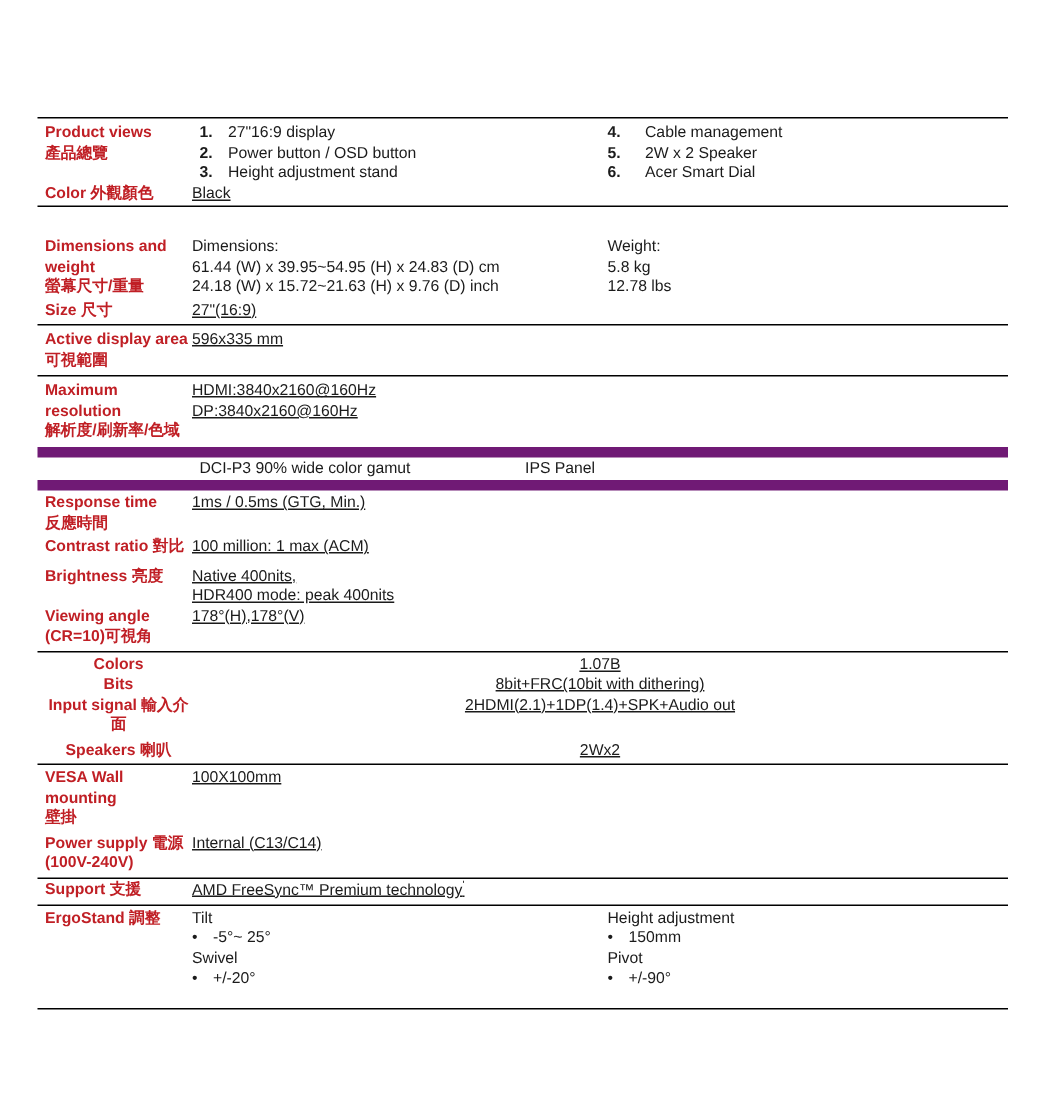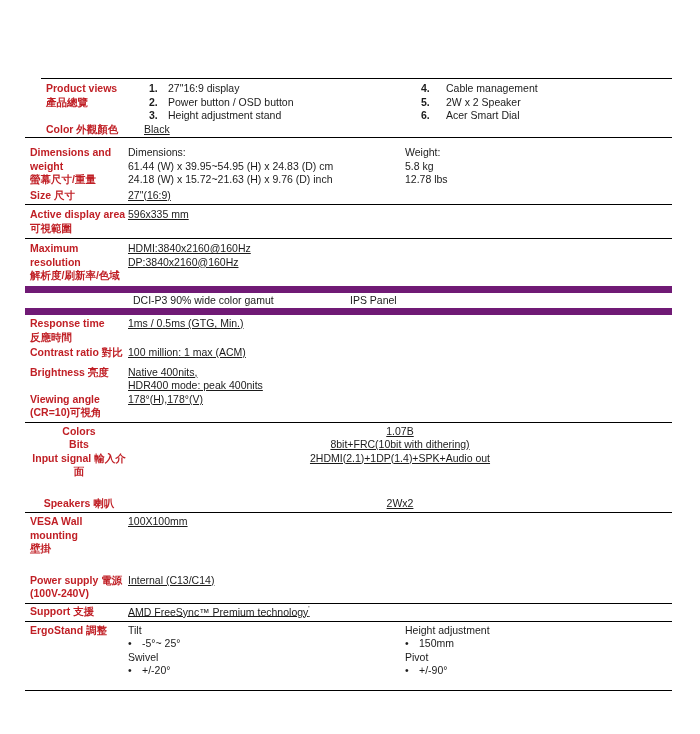--- a/index.html
+++ b/index.html
@@ -6,32 +6,32 @@
   * { box-sizing: border-box; }
   html,body { margin:0; padding:0; }
   body {
     width:700px; height:734px; background:#ffffff; position:relative;
     font-family:"Liberation Sans", sans-serif; color:var(--text);
   }
   .sheet { position:absolute; left:25px; top:78px; width:647px; font-size:10.5px; line-height:13.5px; }
   .section { border-top:1.5px solid var(--line); }
   .section.thin { border-top:7px solid #701a75; }
   .section.bottom { border-bottom:1.5px solid var(--line); }
-  .s1 { padding:3px 0 1px;margin-left:16px; }
-  .s2 { padding:8px 0 2px; }
+  .s1 { padding:3px 0 1px; }
+  .s2 { padding:20px 0 2px; }
   .s3 { padding:3px 0; }
   .s4 { padding:3px 0; }
   .s5 { padding:1px 0; }
   .s6 { padding:2px 0; }
   .s7 { padding:2px 0;text-align:center; }
   .s8 { padding:2px 0; }
   .s9 { padding:1px 0 2px; }
   .s10 { padding:2px 0 12px; }
   .row { display:flex; align-items:flex-start; }
-  .mt2 { margin-top:2px; } .mt3 { margin-top:18px; } .mt5 { margin-top:18px; } .mt6 { margin-top:6px; }
+  .mt2 { margin-top:2px; } .mt3 { margin-top:3px; } .mt5 { margin-top:3px; } .mt6 { margin-top:6px; }
   .lbl { flex:0 0 103px; width:103px; padding-left:5px; color:var(--accent); font-weight:bold; }
   .val { flex:1; min-width:0;text-decoration:underline; }
   .val2 { flex:0 0 277px; width:277px; }
   .valg { flex:0 0 222px; width:222px; padding-left:5px; }
   .right { flex:1; min-width:0; }
   .pl5 { padding-left:5px; }
   .blk { display:block; }
   .li { display:flex; }
   .num { flex:0 0 19px; width:19px; font-weight:bold; }
   .num-r { flex:0 0 25px; width:25px; font-weight:bold; }

